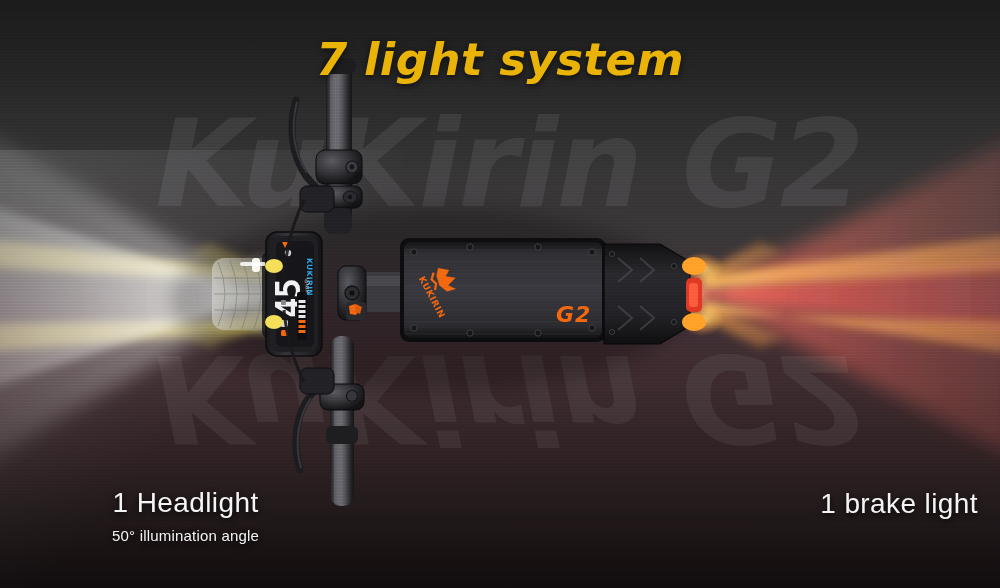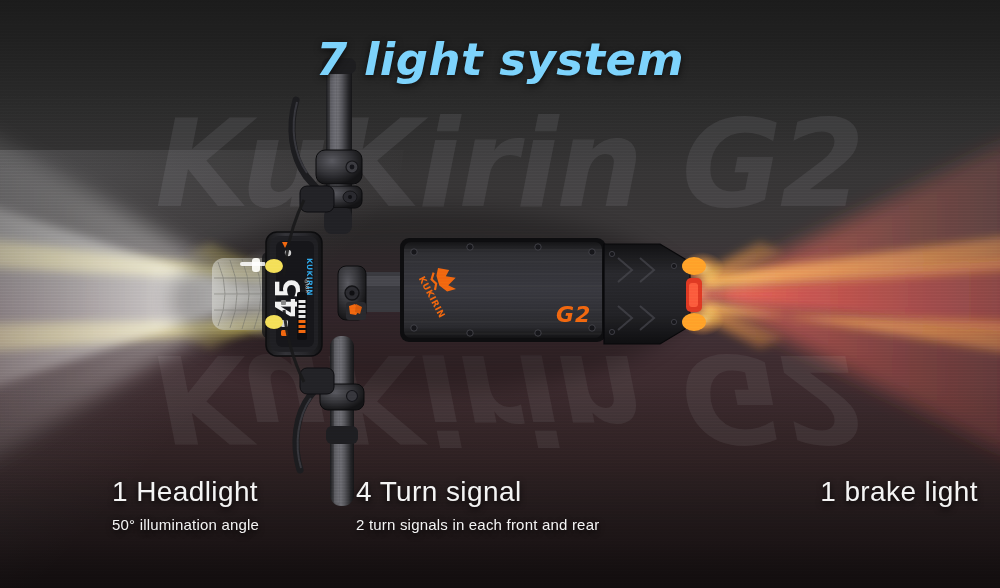--- a/index.html
+++ b/index.html
@@ -106,21 +106,21 @@
   .title {
     position: absolute;
     left: 0; right: 0;
     top: 33px;
     text-align: center;
     font-family: "DejaVu Sans", sans-serif;
     font-style: italic;
     font-weight: 700;
     font-size: 45px;
     letter-spacing: 0.5px;
-    color: #7dd3fc;
+    color: #eab308;
     text-shadow: 0 2px 7px rgba(0,0,0,0.65);
   }
 
   
   .captions {
     position: absolute;
     left: 0; right: 0;
     bottom: 0;
     height: 120px;
   }
@@ -139,25 +139,25 @@
   }
   .cap-sub {
     font-size: 15px;
     font-weight: 400;
     letter-spacing: 0.2px;
     margin-top: 9px;
     white-space: nowrap;
   }
   .cap-sub.big {
     font-size: 28px;
-    margin-top: 0;
+    margin-top: 12px;
     letter-spacing: 0.4px;
   }
 
-  .cap-left  { left: 112px;  top: 8px;  text-align: left; }
+  .cap-left  { left: 112px;  top: 19px;  text-align: center; }
   .cap-mid   { left: 356px;  top: 8px;  text-align: left; }
   .cap-right { right: 22px;  top: 8px;  text-align: right; }
 </style>
 </head>
 <body>
 
 <div id="stage">
 
   <div class="bg-base"></div>
   <div class="bg-cornerL"></div>
@@ -497,24 +497,20 @@
 
   <div class="title">7 light system</div>
 
   <div class="captions">
 
     <div class="cap cap-left">
       <div class="cap-head">1 Headlight</div>
       <div class="cap-sub">50° illumination angle</div>
     </div>
 
-    <div class="cap cap-mid">
-      <div class="cap-head">4 Turn signal</div>
-      <div class="cap-sub">2 turn signals in each front and rear</div>
-    </div>
 
     <div class="cap cap-right">
       <div class="cap-sub big">1 brake light</div>
     </div>
 
   </div>
 
 </div>
 
 </body></html>

